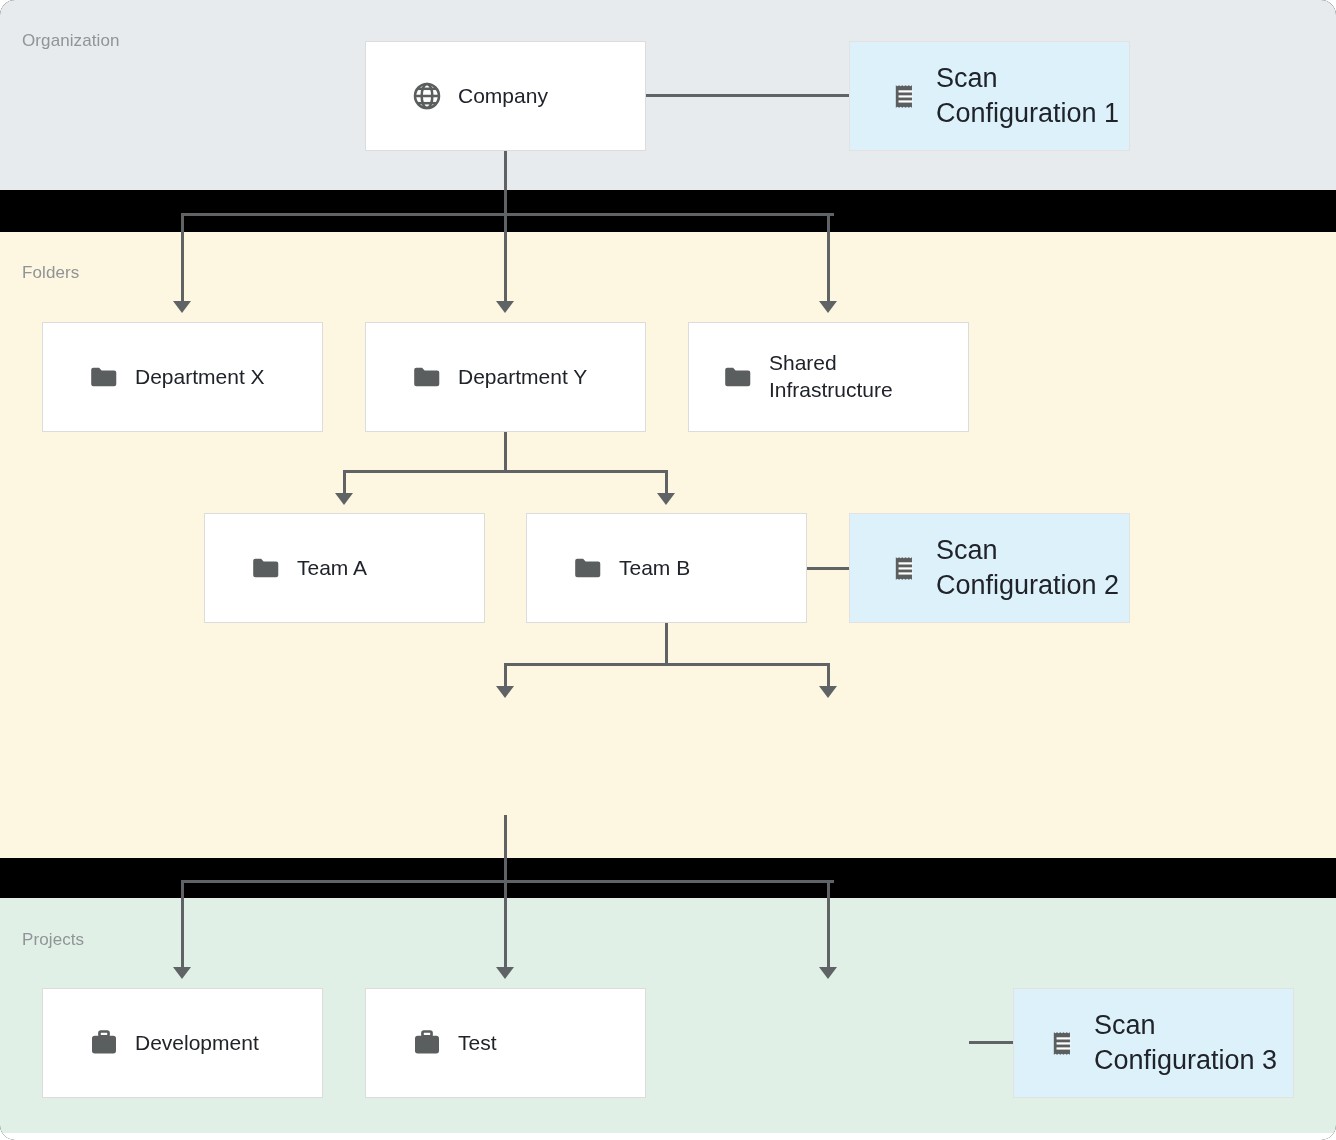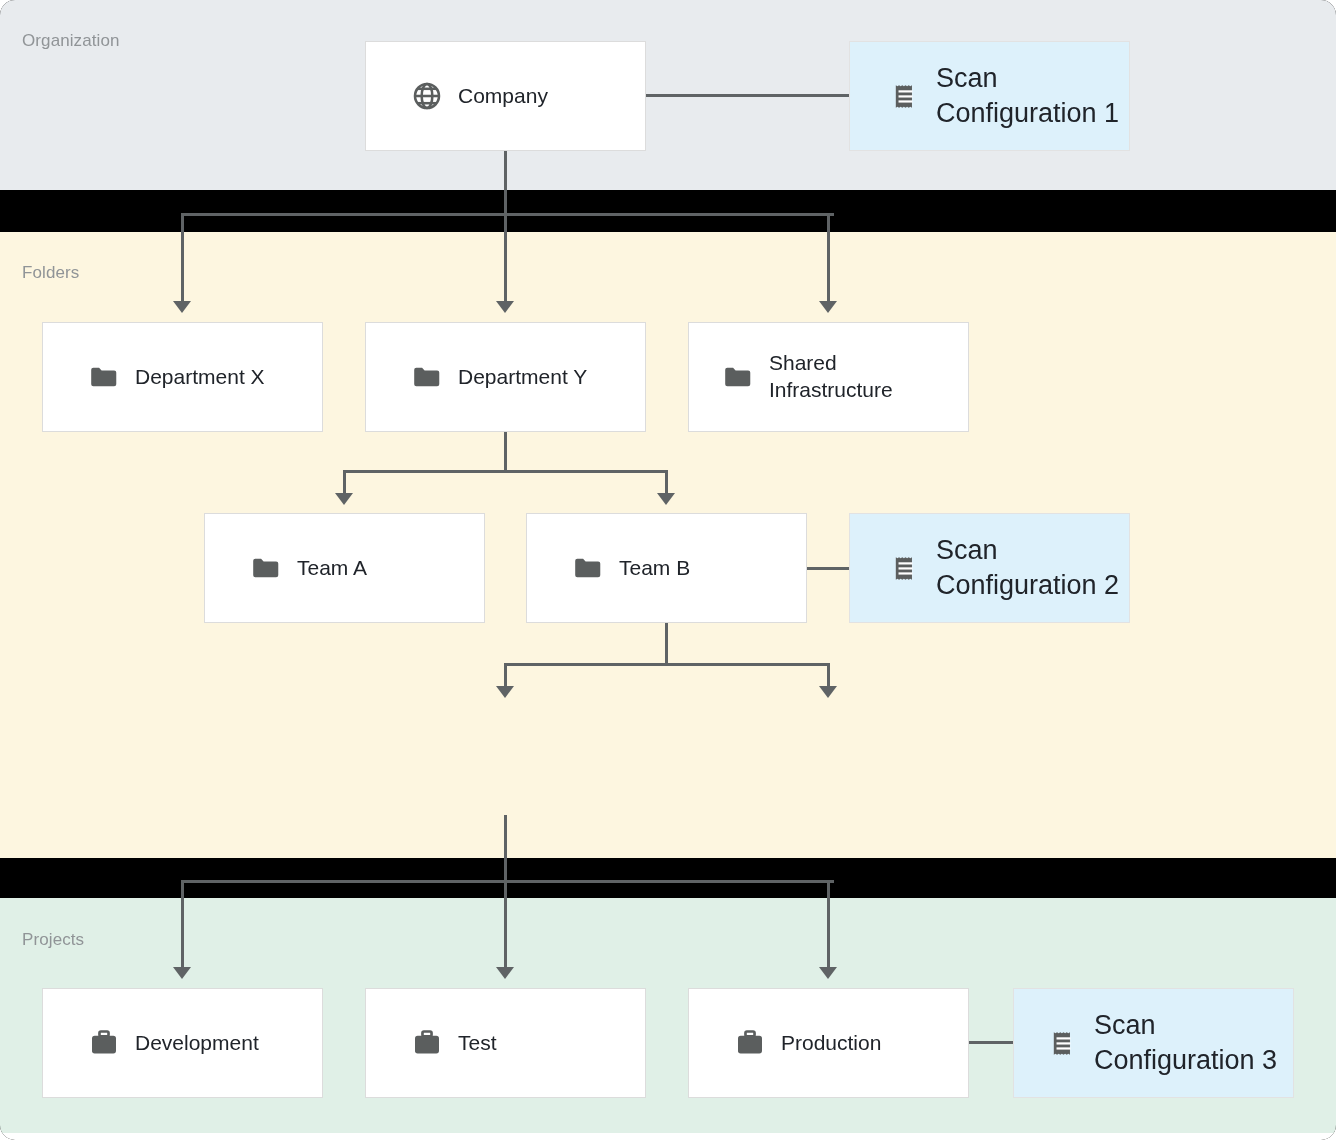--- a/index.html
+++ b/index.html
@@ -246,29 +246,20 @@
   <div class="node" style="left:365px; top:988px; width:281px; height:110px;">
     <span class="ico">
       <svg width="32" height="32" viewBox="0 0 24 24">
         <rect x="8.6" y="3.4" width="6.8" height="3.6" rx="1.1" fill="none" stroke="#5b5e5e" stroke-width="2"></rect>
         <rect x="3" y="6.6" width="18" height="13.2" rx="2" fill="#5b5e5e"></rect>
       </svg>
     </span>
     <span class="lbl">Test</span>
   </div>
 
-  <div class="node" style="left:688px; top:988px; width:281px; height:110px;">
-    <span class="ico">
-      <svg width="32" height="32" viewBox="0 0 24 24">
-        <rect x="8.6" y="3.4" width="6.8" height="3.6" rx="1.1" fill="none" stroke="#5b5e5e" stroke-width="2"></rect>
-        <rect x="3" y="6.6" width="18" height="13.2" rx="2" fill="#5b5e5e"></rect>
-      </svg>
-    </span>
-    <span class="lbl">Production</span>
-  </div>
 
   <div class="node scan wrap2" style="left:1013px; top:988px; width:281px; height:110px;">
     <span class="ico">
       <svg width="31" height="31" viewBox="0 0 24 24">
         <path fill="#5b5e5e" d="M4.5 3.2l1.25.9 1.25-.9 1.25.9 1.25-.9 1.25.9 1.25-.9 1.25.9 1.25-.9 1.25.9 1.25-.9v17.6l-1.25-.9-1.25.9-1.25-.9-1.25.9-1.25-.9-1.25.9-1.25-.9-1.25.9-1.25-.9-1.25.9z"></path>
         <rect x="6.6" y="7.2" width="10.8" height="1.7" fill="#ffffff"></rect>
         <rect x="6.6" y="11.1" width="10.8" height="1.7" fill="#ffffff"></rect>
         <rect x="6.6" y="15.0" width="10.8" height="1.7" fill="#ffffff"></rect>
       </svg>
     </span>

